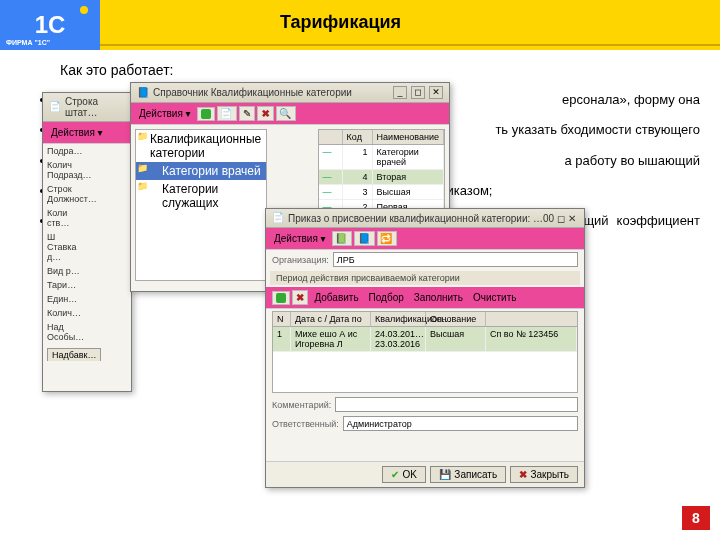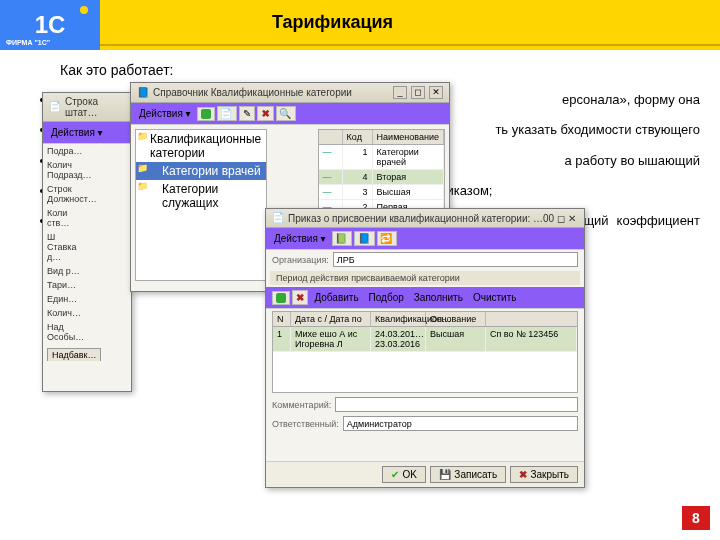--- a/index.html
+++ b/index.html
@@ -3,35 +3,35 @@
 <meta charset="utf-8">
 <style>
   * { box-sizing: border-box; margin: 0; padding: 0; }
   body { width: 720px; height: 540px; font-family: Arial, sans-serif; font-size: 11px; background: #fff; position: relative; overflow: hidden; }
   .header-band { position: absolute; top: 0; left: 0; right: 0; height: 50px; }
   .yellow-band { position: absolute; top: 0; left: 0; right: 0; height: 50px; background: #ffd500; }
   .logo-box { position: absolute; top: 0; left: 0; width: 100px; height: 50px; background: #3b82f6; display: flex; align-items: center; justify-content: center; gap: 2px; }
   .logo-1c { color: #fff; font-weight: bold; font-size: 24px; }
   .logo-label { color: #fff; font-size: 7px; font-weight: bold; }
   .yellow-dot { width: 8px; height: 8px; background: #ffd500; border-radius: 50%; position: absolute; top: 6px; left: 80px; }
-  .title { position: absolute; top: 12px; left: 272px; font-weight: bold; font-size: 18px; color: #000; }
+  .title { position: absolute; top: 12px; left: 280px; font-weight: bold; font-size: 18px; color: #000; }
   .yellow-underline { position: absolute; top: 44px; left: 100px; right: 0; height: 2px; background: #c9a600; }
   .slide-body { position: absolute; top: 62px; left: 0; right: 0; bottom: 0; padding: 0 20px; }
   .howworks { font-size: 14px; margin-left: 40px; margin-bottom: 10px; }
   .bullets { font-size: 13px; line-height: 1.25; text-align: justify; }
   .bullets li { margin: 14px 0 14px 35px; list-style: disc; }
   .page-badge { position: absolute; right: 10px; bottom: 10px; width: 28px; height: 24px; background: #d41b1b; color: #fff; font-weight: bold; font-size: 14px; display: flex; align-items: center; justify-content: center; }
 
   
   .win { position: absolute; background: #f5f3ee; border: 1px solid #7a7a7a; box-shadow: 2px 2px 6px rgba(0,0,0,.3); font-size: 10px; }
   .win-title { background: linear-gradient(#e8e4d8, #d8d4c2); border-bottom: 1px solid #aaa; padding: 3px 6px; display: flex; align-items: center; gap: 4px; }
   .win-title .icon { width: 12px; height: 12px; }
   .win-title .lbl { flex: 1; font-size: 10px; color: #333; }
   .win-title .wbtn { width: 14px; height: 13px; background: #e0dccc; border: 1px solid #999; font-size: 9px; line-height: 11px; text-align: center; cursor: default; }
-  .toolbar { display: flex; gap: 2px; padding: 3px 4px; background: #8b5cf6; border-bottom: 1px solid #ccc; align-items: center; flex-wrap: wrap; }
+  .toolbar { display: flex; gap: 2px; padding: 3px 4px; background: #ec4899; border-bottom: 1px solid #ccc; align-items: center; flex-wrap: wrap; }
   .toolbar .tb { padding: 1px 3px; border: 1px solid transparent; font-size: 10px; display: flex; align-items: center; gap: 2px; }
   .toolbar .tb.btn { border: 1px solid #bbb; background: #ece8dc; }
   .grid { background: #fff; border: 1px solid #aaa; margin: 4px; }
   .grid-head { display: flex; background: #e5e1d4; border-bottom: 1px solid #aaa; }
   .grid-head > div { border-right: 1px solid #bbb; padding: 2px 4px; font-size: 9px; }
   .grid-row { display: flex; border-bottom: 1px solid #eee; }
   .grid-row > div { border-right: 1px solid #eee; padding: 2px 4px; font-size: 9px; }
   .grid-row.sel { background: #d4e3c4; }
 
   

